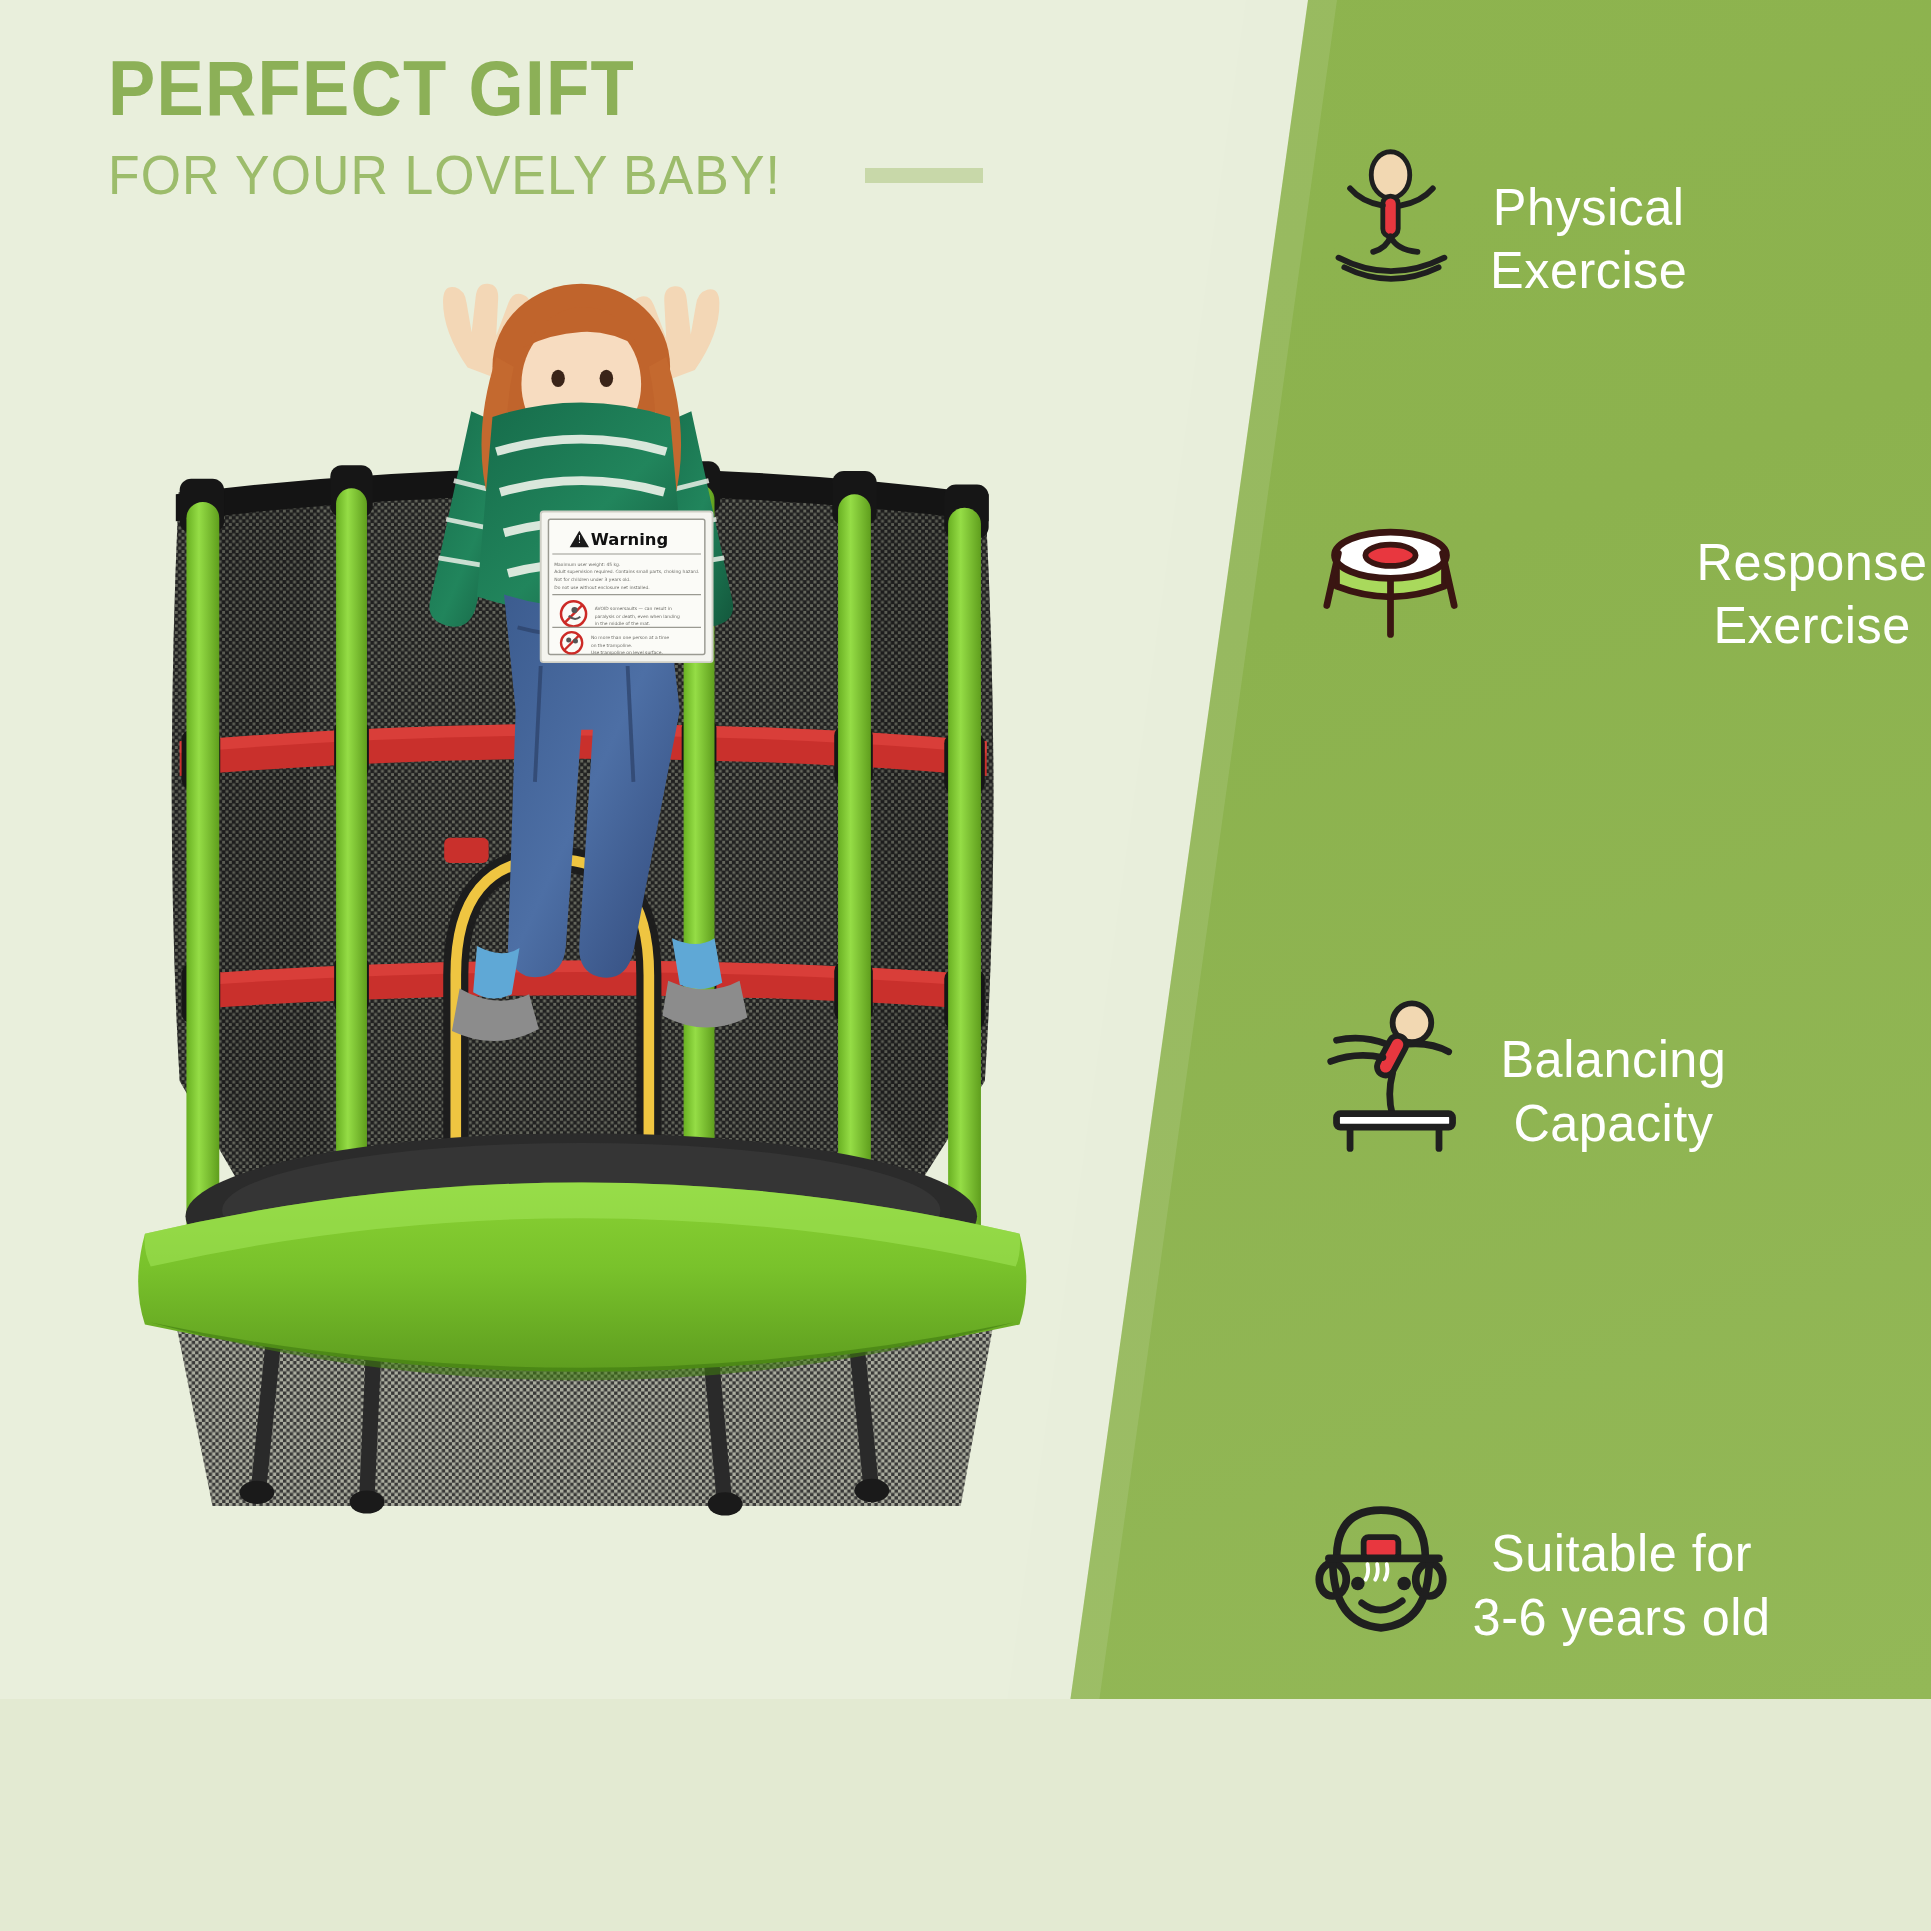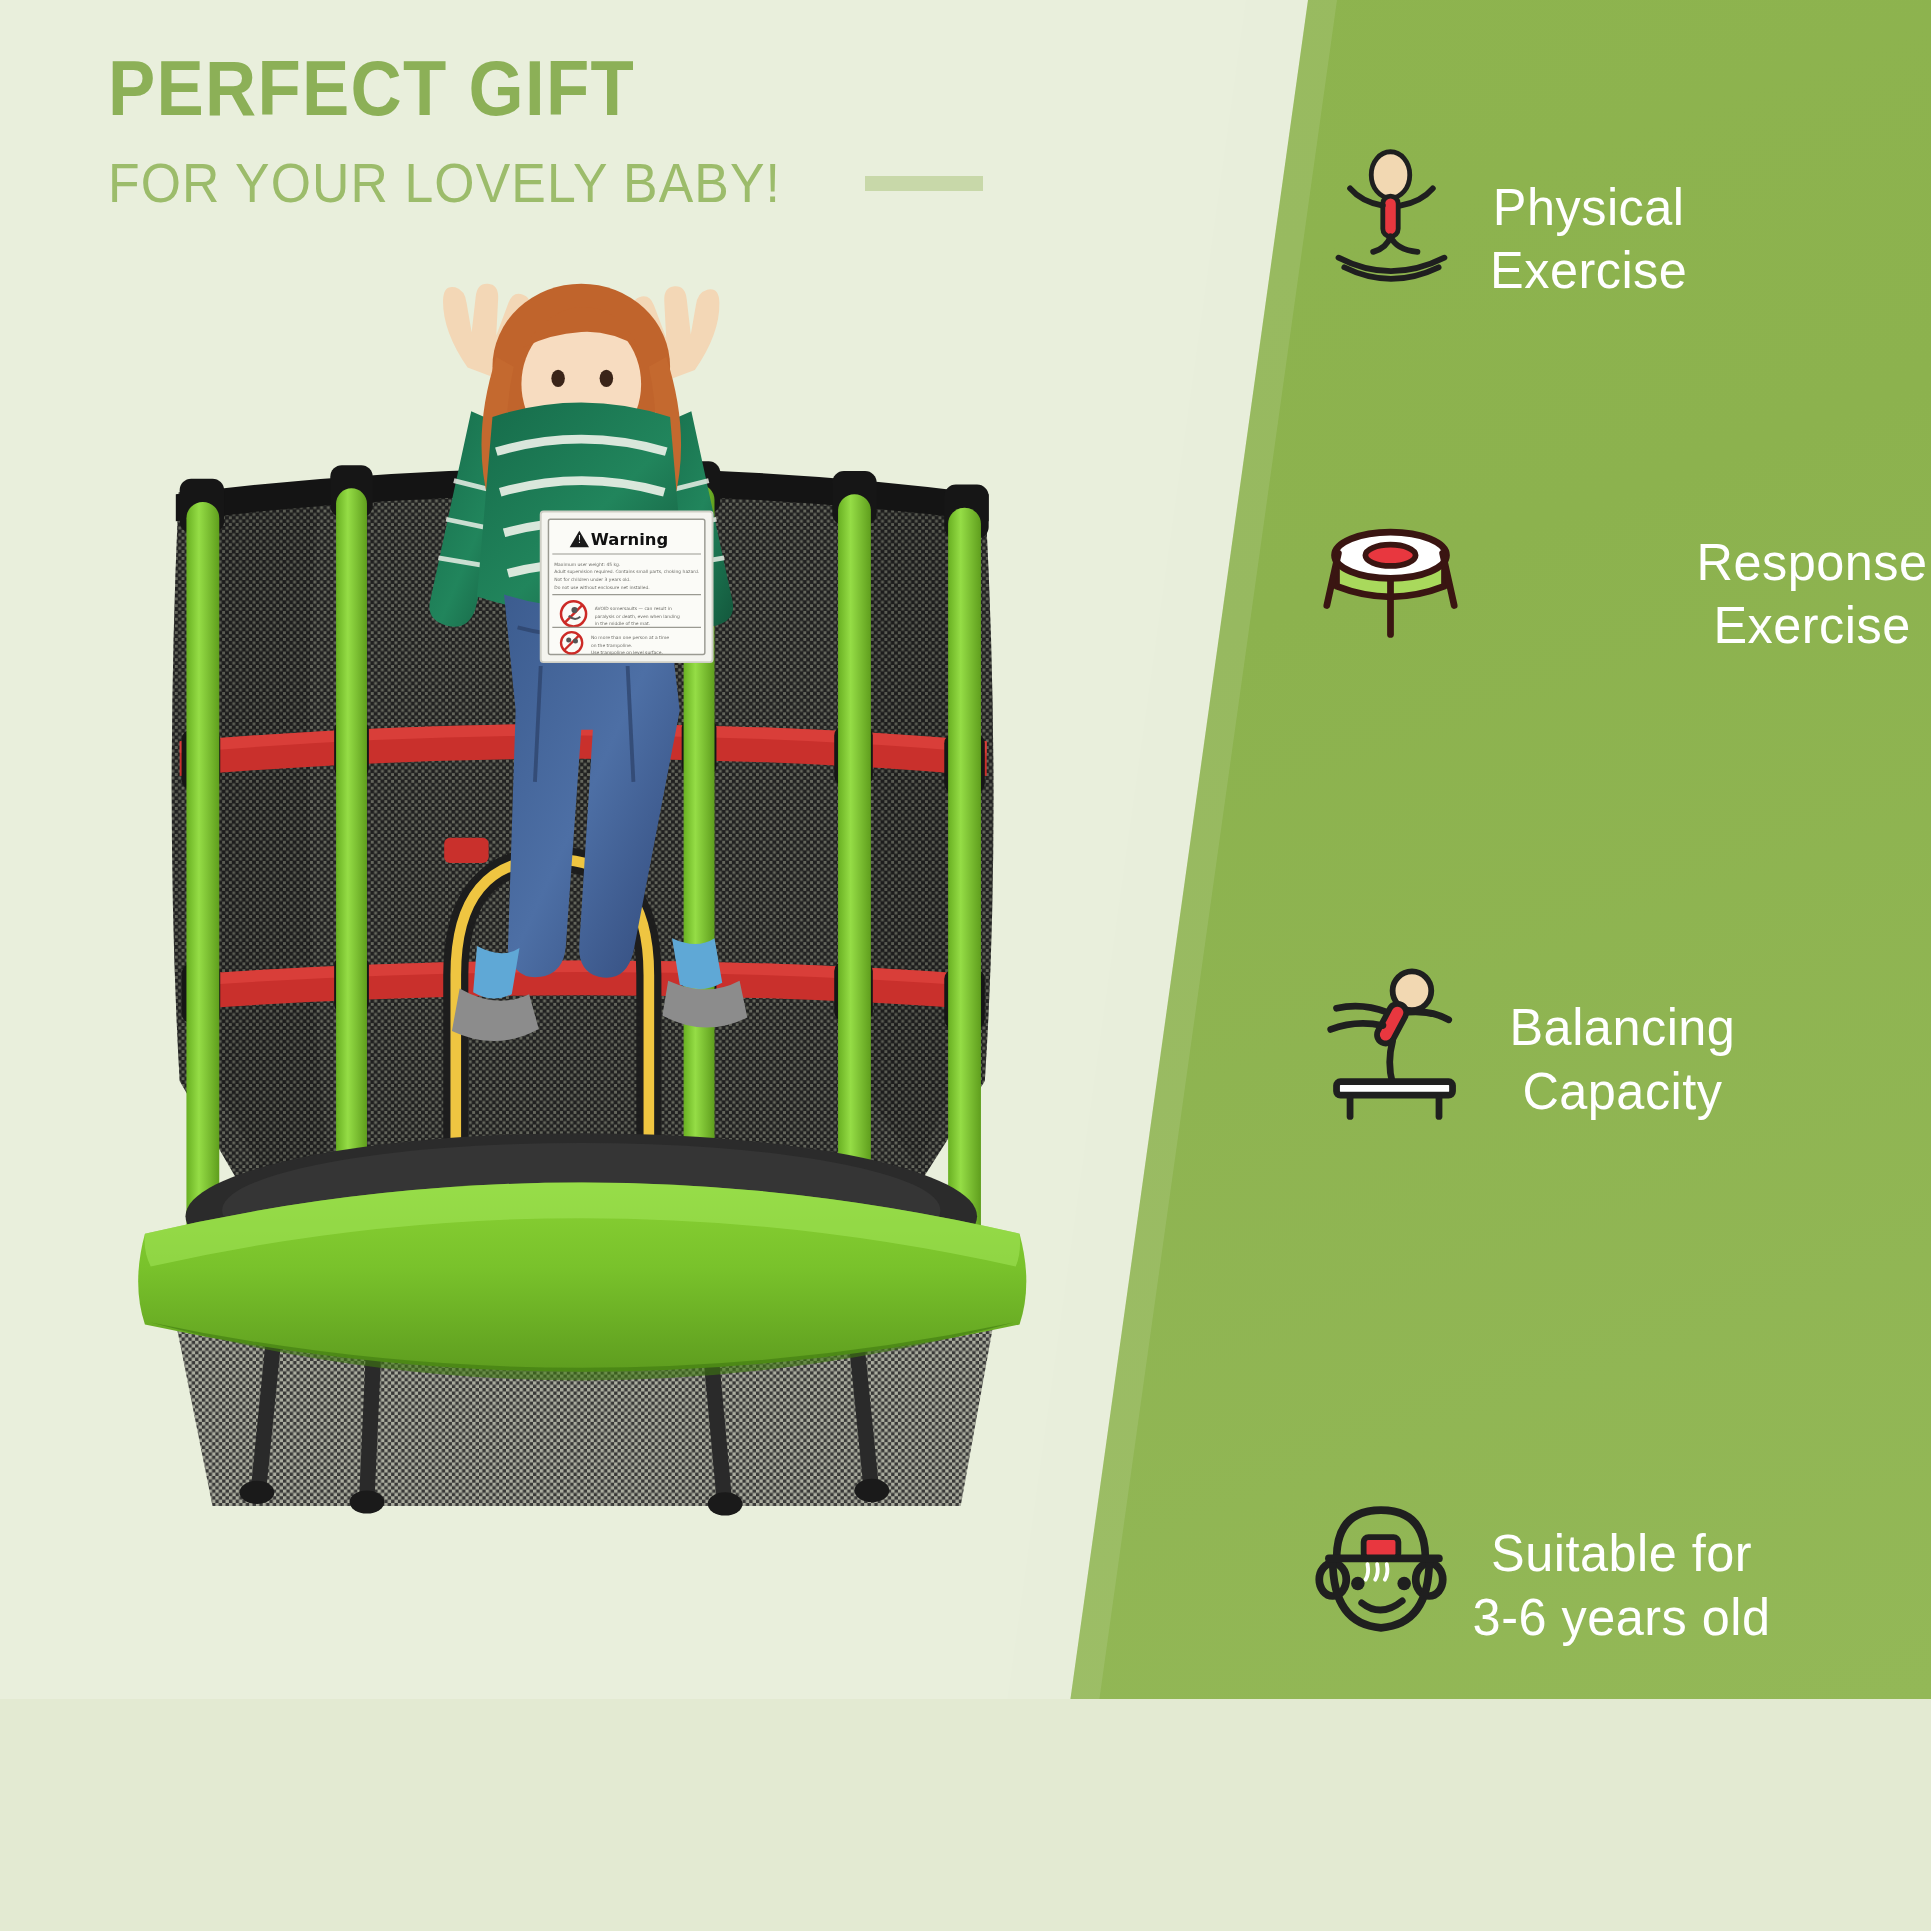--- a/index.html
+++ b/index.html
@@ -39,21 +39,21 @@
     font-family:"Liberation Sans", sans-serif;
     font-weight:bold;
     font-size:77px;
     letter-spacing:1.4px;
     color:#8cb057;
     line-height:1.0;
     transform:scaleX(0.92);
     transform-origin:left center;
     margin:0;
   }
-  .subline-row{display:flex;align-items:center;gap:41px;margin-top:29px;}
+  .subline-row{display:flex;align-items:center;gap:41px;margin-top:21px;}
   .subline{
     font-family:"Liberation Sans", sans-serif;
     font-weight:normal;
     font-size:55px;
     letter-spacing:1.2px;
     color:#9cbc6b;
     line-height:1.0;
     transform:scaleX(0.94);
     transform-origin:left center;
     margin:0;white-space:nowrap;
@@ -68,21 +68,21 @@
   }
   .feature .ficon{display:block;}
   .flabel{
     font-family:"Liberation Sans", sans-serif;
     font-size:52px;line-height:1.22;color:#ffffff;
     letter-spacing:0.5px;margin-top:33px;white-space:pre-line;
     transform:scaleX(0.97);
   }
   .f1{top:143px;left:618px;}
   .f2{top:498px;left:618px;}
-  .f3{top:956px;left:618px;gap:9px;}
+  .f3{top:988px;left:618px;}
   .f4{top:1487px;left:618px;}
 
   
   .product{position:absolute;left:87px;top:212px;width:1004px;height:1661px;}
 
   .photo-svg{position:absolute;left:0;top:0;}
 </style>
 </head>
 <body>
 

